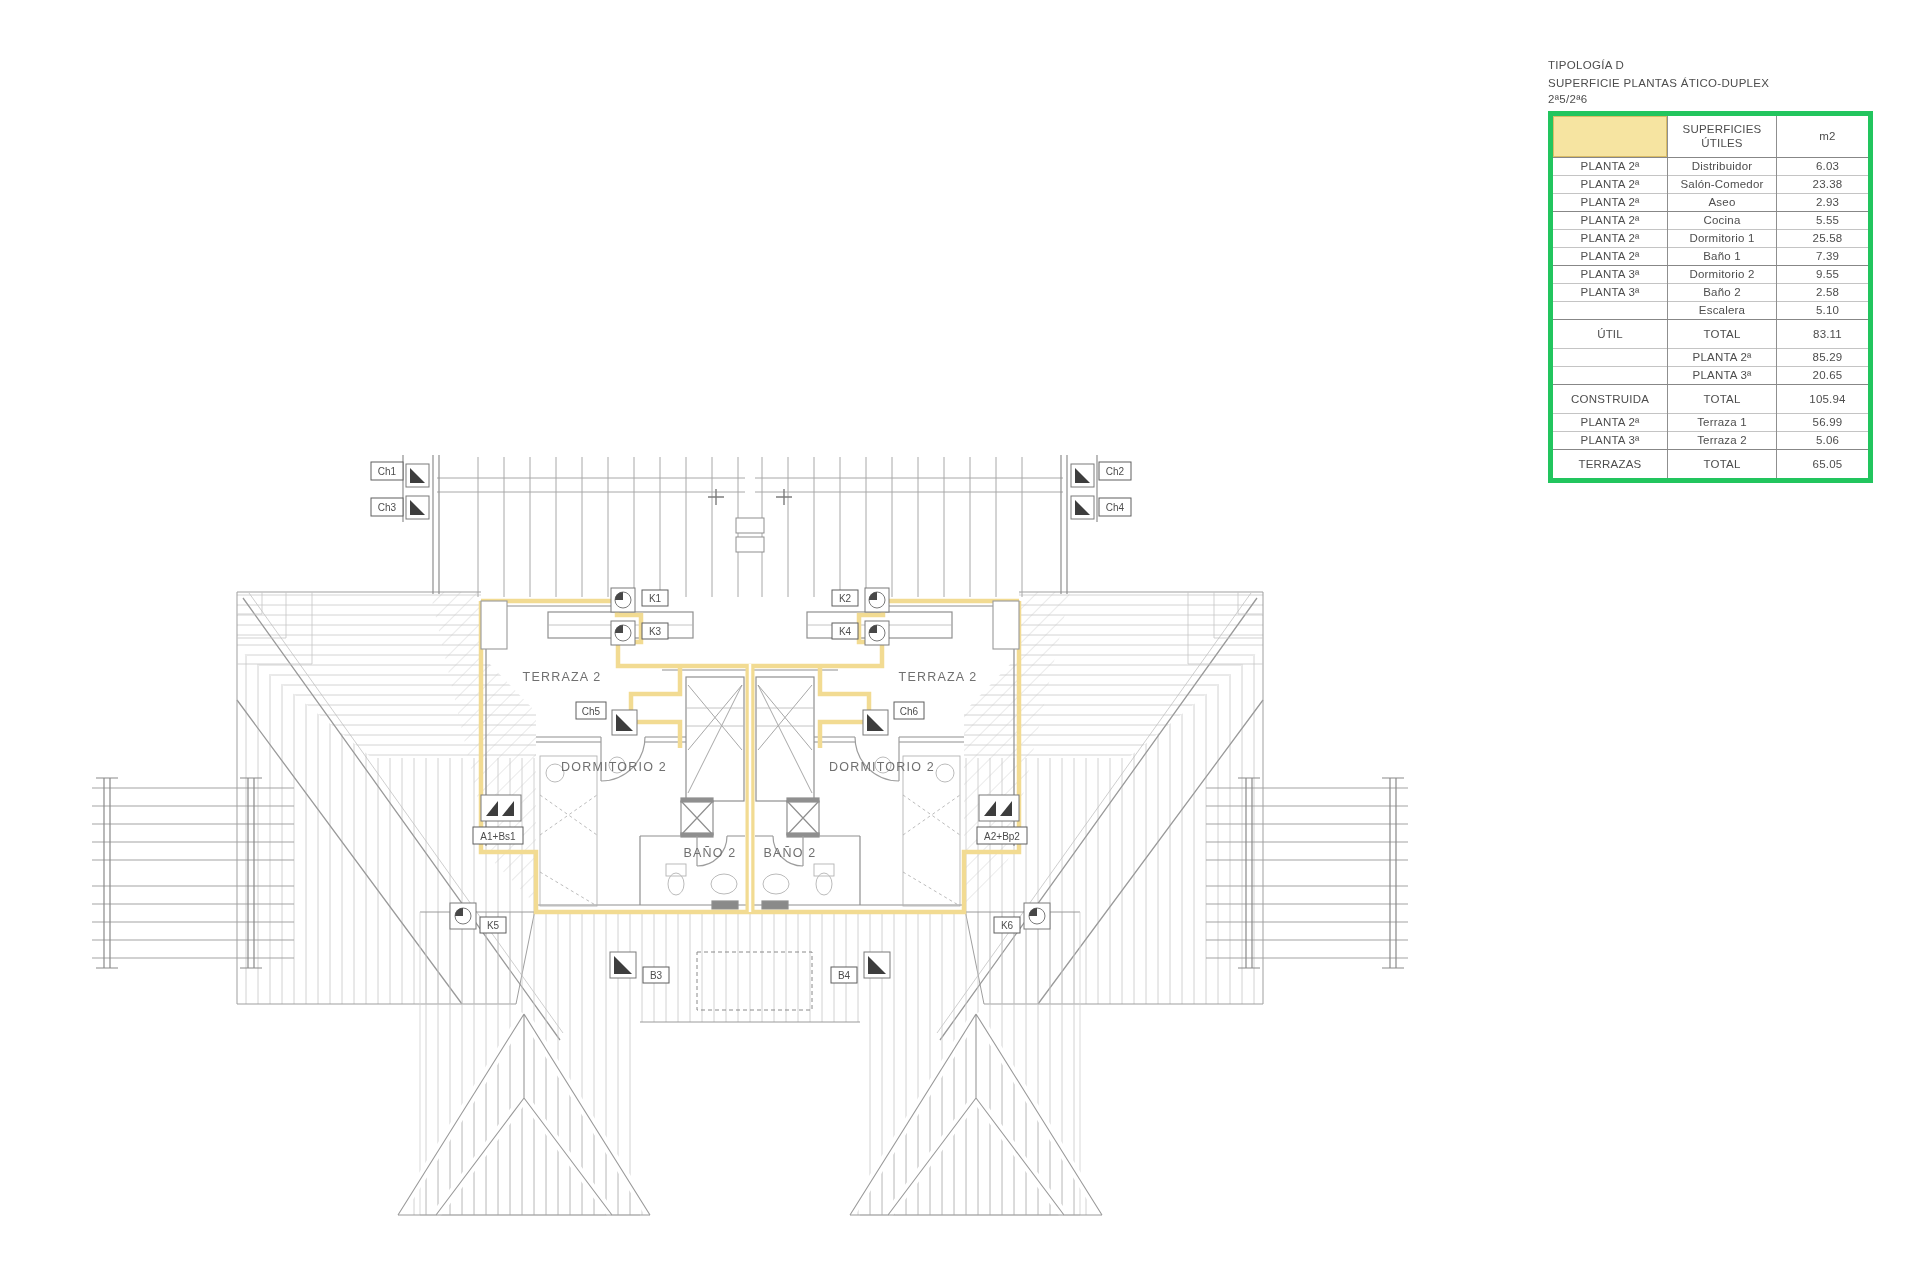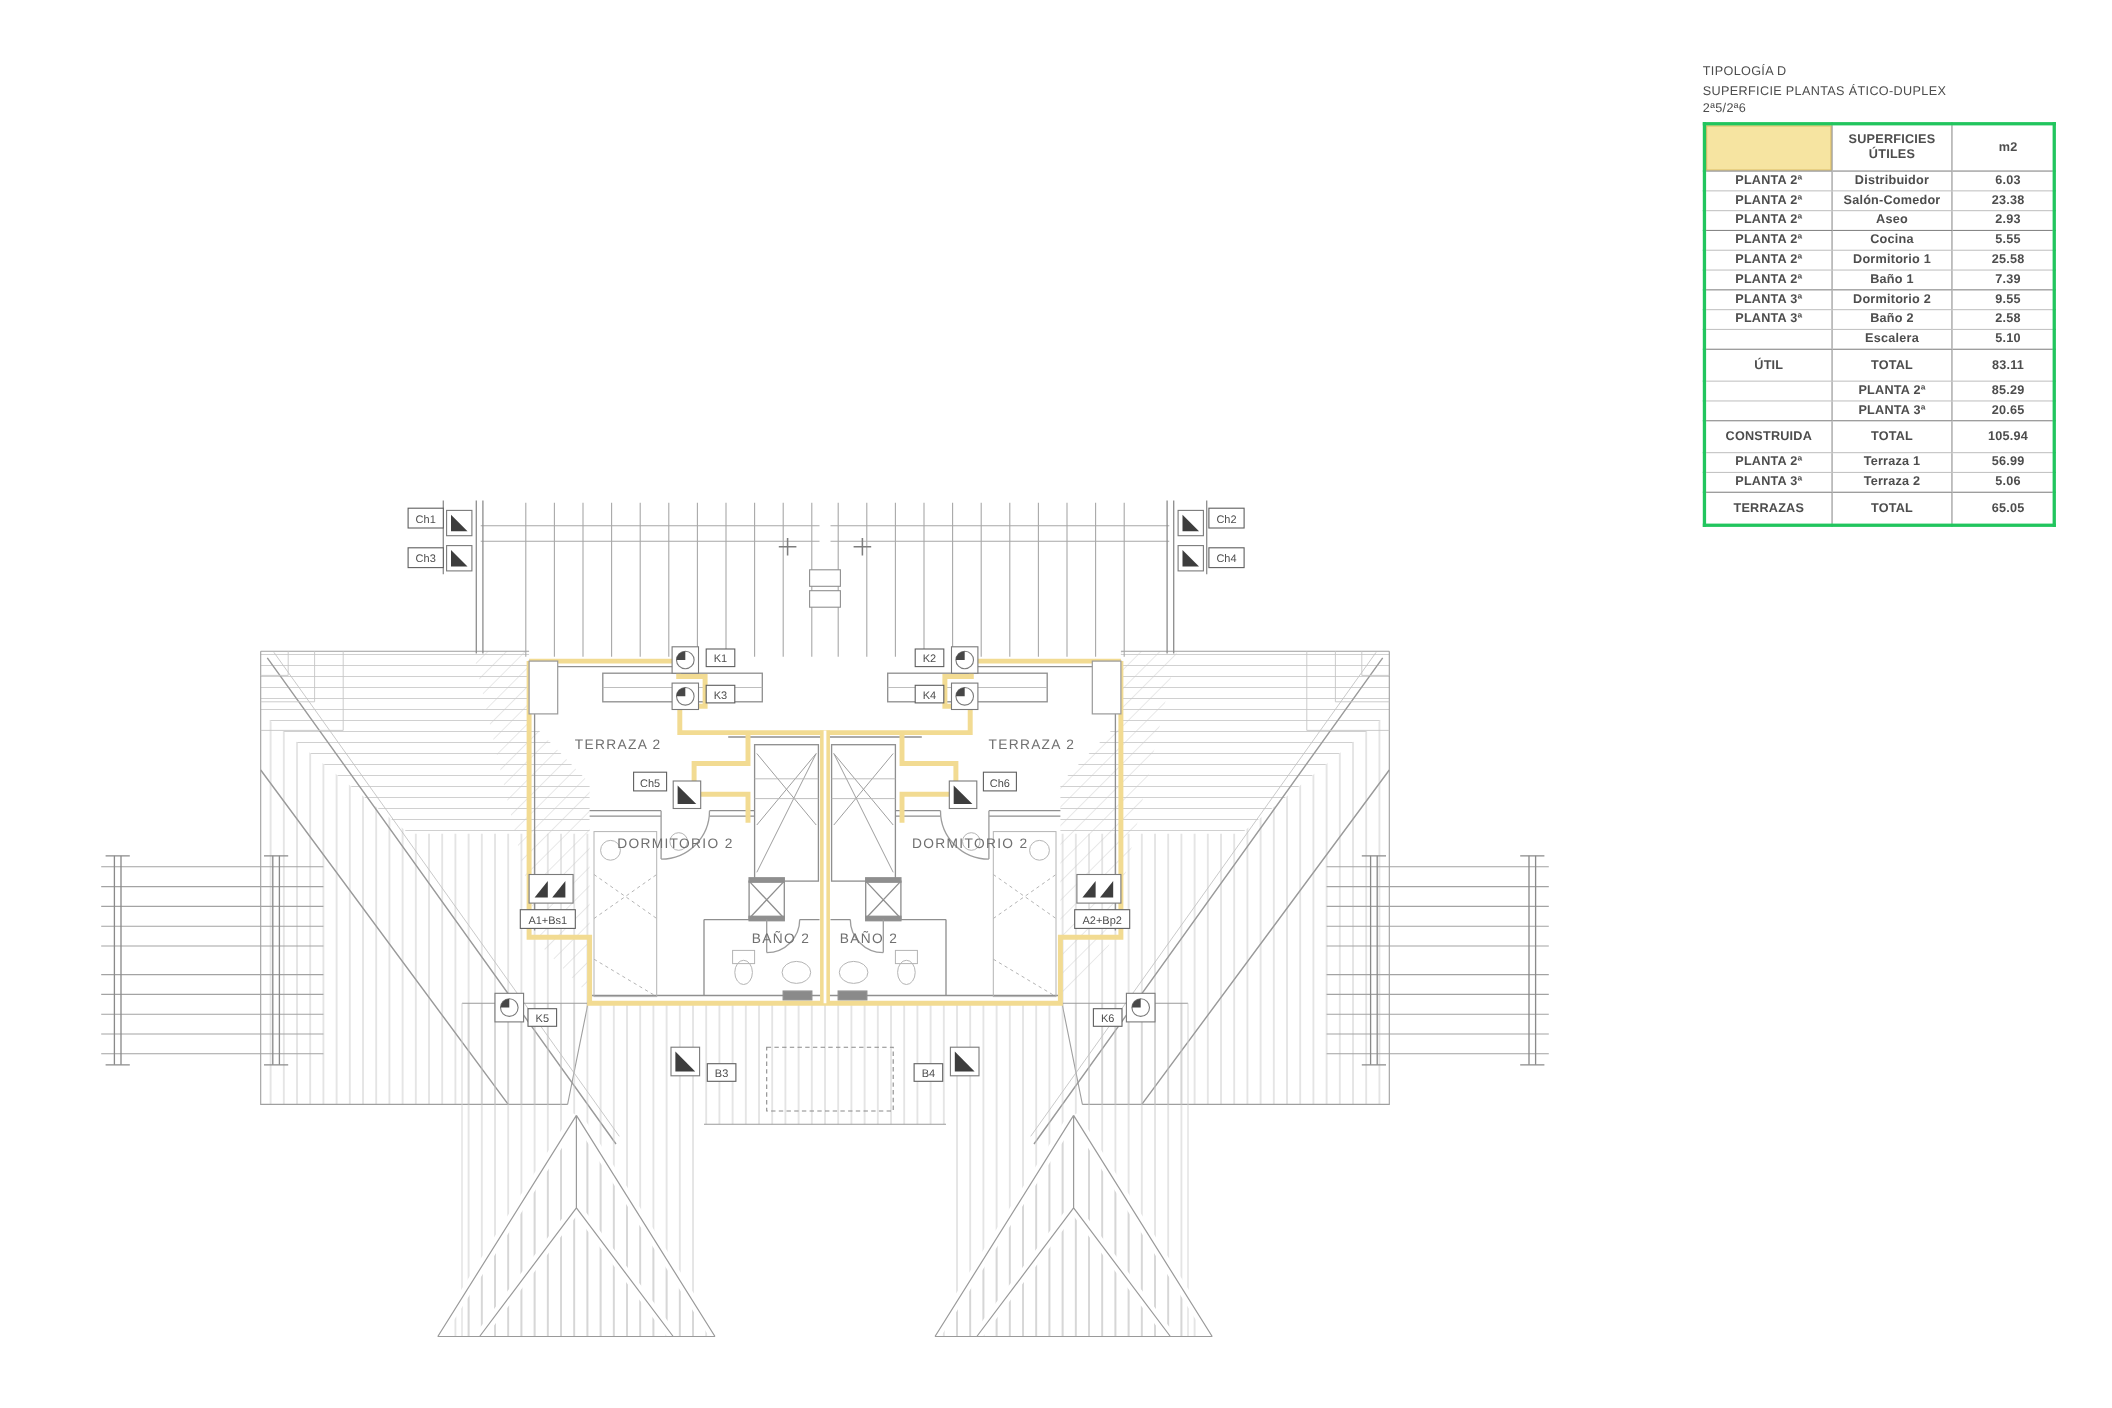--- a/index.html
+++ b/index.html
@@ -10,21 +10,21 @@
   
   #plan-svg{position:absolute;left:0;top:0;}
   #plan-svg text{font-family:"Liberation Sans", sans-serif;fill:#6a6a6a;}
   #plan-svg text.room{font-size:12.5px;letter-spacing:1.2px;fill:#707070;text-anchor:middle;}
   #plan-svg text.tag{font-size:10px;fill:#4d4d4d;text-anchor:middle;}
   
   .sheet-table{position:absolute;left:1548px;top:56px;width:291px;color:#4d4d4d;}
   .tb-title div{font-size:11.5px;line-height:1.6;letter-spacing:.3px;white-space:nowrap;}
   .tb-units{font-size:11.5px;letter-spacing:.3px;}
   table.areas{border-collapse:collapse;table-layout:fixed;width:291px;margin-top:6px;
-    border:3px solid #22c55e;font-weight:bold;}
+    border:5px solid #22c55e;}
   table.areas td{
     border-left:1px solid #8f8f8f;border-top:1px solid #c4c4c4;
     font-size:11.5px;text-align:center;vertical-align:middle;
     padding:2.5px 2px;color:#4d4d4d;letter-spacing:.2px;overflow:hidden;white-space:nowrap;
   }
   table.areas .c1{width:110px;}
   table.areas .c2{width:104px;}
   table.areas .c3{width:77px;padding-left:12px;}
   table.areas thead td{height:36px;border-top:none;border-bottom:1.5px solid #878787;line-height:1.25;}
   table.areas td.c1h{background:#F6E4A1;box-shadow:inset 0 0 0 1px #D9BC66;}

